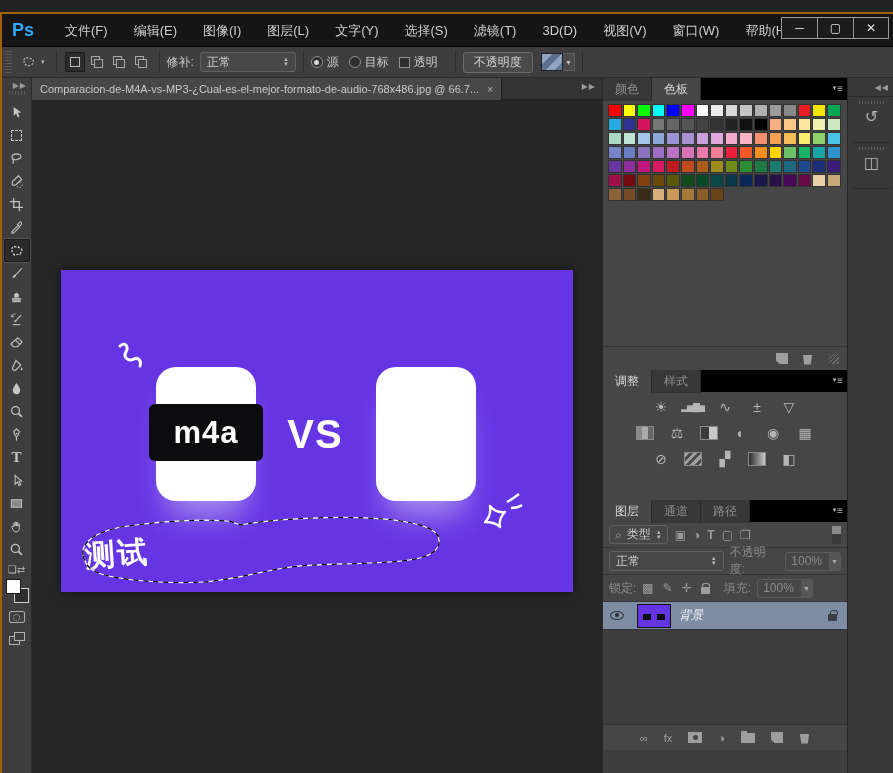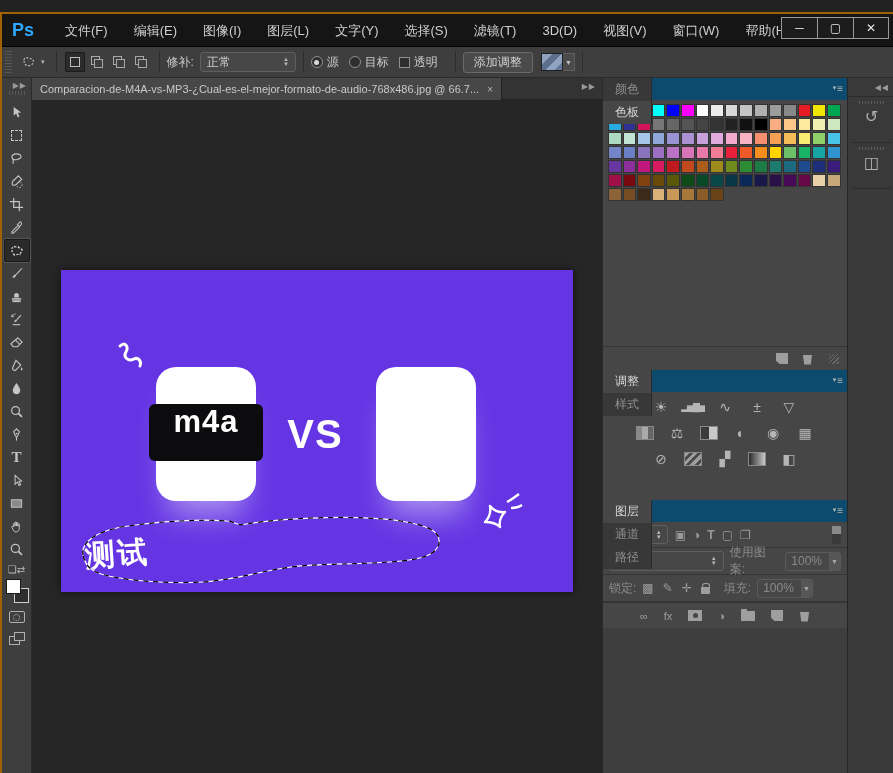--- a/index.html
+++ b/index.html
@@ -74,21 +74,21 @@
   .doc-tab .title { color:#c9c9c9; font-size:11px; white-space:nowrap; overflow:hidden; }
   .doc-tab .close { color:#b5b5b5; font-size:10px; }
   .tab-overflow { margin-left:auto; color:#9a9a9a; font-size:8px; letter-spacing:1px; padding:4px 6px 0 0; }
   .canvas-area { position:absolute; left:0; top:22px; width:570px; height:661px; overflow:hidden; }
   .artboard { position:absolute; left:29px; top:170px; width:512px; height:322px; background:#6535e4;
     box-shadow:0 0 8px rgba(0,0,0,.6); overflow:hidden; }
   .badge { position:absolute; top:97px; width:100px; height:134px; background:#fff; border-radius:20px;
     box-shadow:0 26px 30px -12px rgba(255,255,255,.45); }
   .badge.m4a { left:95px; } .badge.mp3 { left:315px; }
   .band { position:absolute; top:134px; height:57px; width:114px; background:#0c0c0e; border-radius:6px;
-    display:flex; justify-content:center; }
+    display:flex; align-items:center; justify-content:center; }
   .band.m4a { left:88px; } .band.mp3 { left:308px; }
   .band span { color:#fff; font-weight:bold; font-size:31px; letter-spacing:1px; }
   .vs { position:absolute; left:224px; top:142px; width:60px; text-align:center; color:#fff;
     font-weight:bold; font-size:40px; letter-spacing:1px; }
   .annotation { position:absolute; left:24px; top:264px; color:#fff; font-weight:bold; font-size:30px;
     transform:rotate(-4deg); letter-spacing:2px; }
   .deco { position:absolute; }
   .ants { position:absolute; left:0; top:0; }
 
   .statusbar { position:absolute; left:0; bottom:0; width:570px; height:26px; background:#424242;
@@ -96,21 +96,21 @@
   .zoom-field { margin-left:18px; margin-right:8px; }
   .status-clock { width:13px; height:13px; border-radius:50%; border:1px solid #9a9a9a; position:relative; margin-right:14px; }
   .status-clock::after { content:""; position:absolute; left:5px; top:2px; width:1px; height:5px; background:#9a9a9a; }
   .status-sep { width:1px; height:18px; background:#2e2e2e; margin:0 10px; }
   .doc-info { margin:0 24px 0 40px; }
   .status-arrow { color:#0d0d0d; font-size:11px; }
 
   
   .panels { position:absolute; left:600px; top:64px; width:245px; height:709px; background:#3e3e3e;
     border-left:1px solid #2a2a2a; color:#cfcfcf; font-size:12px; }
-  .panel-tabs { height:22px; background:#0c4a6e; display:flex; align-items:flex-start; position:relative;flex-direction:column; }
+  .panel-tabs { height:22px; background:#000000; display:flex; align-items:center; position:relative; }
   .ptab { padding:3px 12px; font-size:12px; color:#8f8f8f; background:#383838; border-right:1px solid #2a2a2a; }
   .ptab.active { background:#464646; color:#d6d6d6; }
   .panel-menu { position:absolute; right:4px; top:5px; color:#b5b5b5; font-size:10px; }
   .panel-menu::before { content:"▾"; font-size:7px; margin-right:1px; vertical-align:2px; }
 
   .swatches-body { background:#464646; height:246px; padding:4px 5px; }
   .swatch-grid { display:grid; grid-template-columns:repeat(16,13.6px); grid-auto-rows:13px; gap:1px; }
   .swatch { border:1px solid #333; }
   .panel-footbar { height:24px; background:#464646; border-top:1px solid #353535; display:flex;
     align-items:center; justify-content:flex-end; gap:14px; padding-right:8px; }
@@ -254,21 +254,21 @@
     </div>
     <div class="opt-field">
       <span class="radio"></span>
       <span>目标</span>
     </div>
     <div class="opt-field">
       <span class="checkbox"></span>
       <span>透明</span>
     </div>
     <div class="opt-sep"></div>
-    <div class="btn">添加调整</div>
+    <div class="btn">不透明度</div>
     <div style="display:flex;align-items:center;margin-left:8px">
       <div class="pattern-chip"></div>
       <div class="chip-arrow">▼</div>
     </div>
     <div class="opt-sep"></div>
   </div>
 
   <div class="toolbar">
     <div class="tools-head">▶▶</div>
     <div class="tools-grip"></div>
@@ -625,21 +625,21 @@
       </div>
 
       <div class="layers-row2">
         <div class="dropdown blend-dd">
           <span>正常</span>
           <span class="updown">
               <span>▲</span>
               <span>▼</span>
             </span>
         </div>
-        <span class="dim">使用图案:</span>
+        <span class="dim">不透明度:</span>
         <div class="val-field">
           <span>100%</span>
           <span class="val-arrow">▼</span>
         </div>
       </div>
 
       <div class="layers-row2">
         <span class="dim">锁定:</span>
         <div class="lock-icons">
           <span>▩</span>
@@ -647,20 +647,35 @@
           <span>✛</span>
           <span class="css-lock"></span>
         </div>
         <span class="dim" style="margin-left:8px">填充:</span>
         <div class="val-field">
           <span>100%</span>
           <span class="val-arrow">▼</span>
         </div>
       </div>
 
+      <div class="layer-list">
+        <div class="layer-row">
+          <div class="eye-cell">
+              <div class="eye"></div>
+            </div>
+          <div class="layer-thumb">
+              <i></i>
+              <i></i>
+            </div>
+          <span class="layer-name">背景</span>
+          <div class="layer-lock">
+              <div class="css-lock"></div>
+            </div>
+        </div>
+      </div>
 
       <div class="layers-foot">
         <span class="foot-icon">∞</span>
         <span class="foot-icon" style="">fx</span>
         <span class="mask-icon">
             <i></i>
           </span>
         <span class="foot-icon">◑</span>
         <span class="folder-icon"></span>
         <span class="newdoc-icon"></span>

